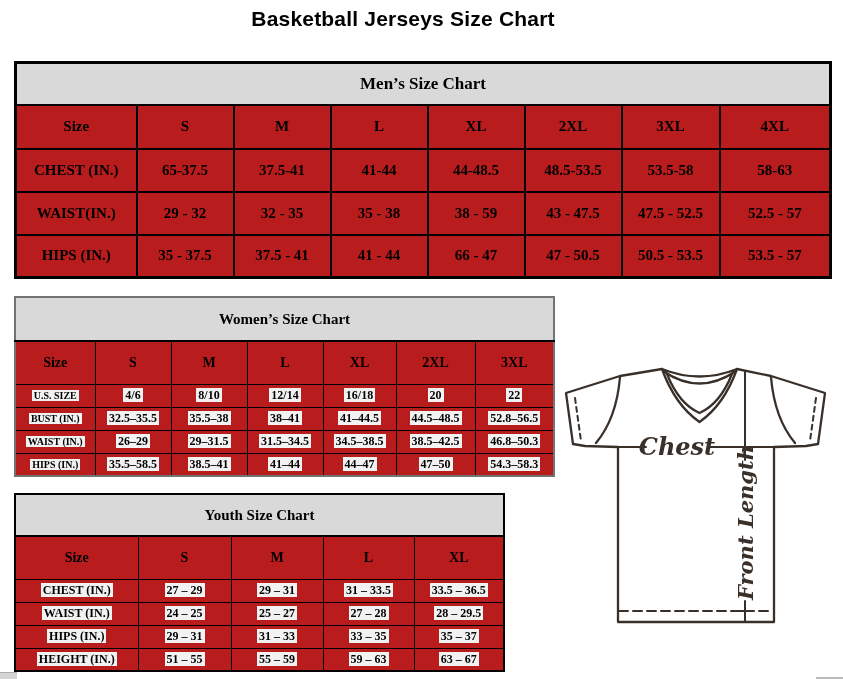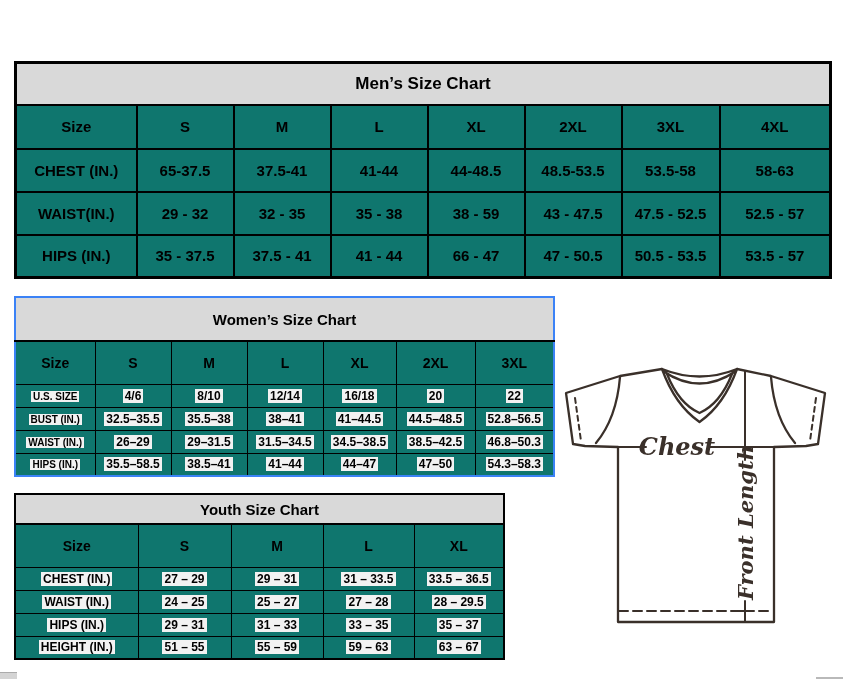--- a/index.html
+++ b/index.html
@@ -1,53 +1,54 @@
 <!DOCTYPE html>
 <html><head>
 <meta charset="utf-8">
 <style>
   html,body{margin:0;padding:0;background:#fff;}
   .page{position:relative;width:843px;height:679px;background:#fff;overflow:hidden;
         font-family:"Liberation Sans",sans-serif;color:#000;}
   .main-title{position:absolute;top:7px;left:403px;transform:translateX(-50%);
         white-space:nowrap;font-size:21px;font-weight:bold;letter-spacing:0.2px;}
-  .tbl{position:absolute;border-collapse:collapse;table-layout:fixed;background:#0f766e;}
+  .tbl{position:absolute;border-collapse:collapse;table-layout:fixed;background:#b91c1c;font-family:Liberation Serif, serif;}
   .tbl td{border-style:solid;border-color:#000;text-align:center;vertical-align:middle;
         font-weight:bold;padding:0;overflow:hidden;white-space:nowrap;}
   .band td{background:#d9d9d9;}
   
   .tbl-mens{left:14px;top:61px;width:815px;border:3px solid #000;}
   .tbl-mens td{border-width:2px;font-size:15px;}
   .tbl-mens .band td{font-size:17px;}
   .h-mband{height:42px}.h-mhead{height:44px}.h-mrow{height:43px}
   
-  .tbl-w{left:14px;top:296px;width:539px;border:2px solid #3b82f6;}
+  .tbl-w{left:14px;top:296px;width:539px;border:2px solid #737373;}
   .tbl-w td{border-width:1px;font-size:14px;}
   .tbl-w .band td{font-size:15px;border-bottom-width:2px;}
   .tbl-w tr.data td{font-size:12px;}
   .tbl-w tr.data td.lbl .hl{font-size:10px;}
   .h-wband{height:44px}.h-whead{height:43px}.h-wrow{height:23px}
   
   .tbl-y{left:14px;top:493px;width:489px;border:2px solid #000;}
   .tbl-y td{border-width:1px;font-size:14px;}
   .tbl-y .band td{font-size:15px;border-bottom-width:2px;}
   .tbl-y tr.data td{font-size:12px;}
-  .h-yband{height:30px}.h-yhead{height:43px}.h-yrow{height:23px}
+  .h-yband{height:42px}.h-yhead{height:43px}.h-yrow{height:23px}
   .hl{background:#f2f2f2;padding:0 2px;}
   
   .jersey{position:absolute;left:563px;top:363px;width:265px;height:262px;}
   
   .sb-left{position:absolute;left:0;top:672px;width:17px;height:7px;background:#d4d4d4;border-top:1px solid #ababab;}
   .sb-right{position:absolute;left:816px;top:677px;width:27px;height:2px;background:#b9b9b9;}
 </style>
 </head>
 <body>
 
 <div class="page">
 
+  <div class="main-title">Basketball Jerseys Size Chart</div>
 
   <table class="tbl tbl-mens">
     <colgroup>
       <col style="width:121px">
         <col style="width:97px">
         <col style="width:97px">
         <col style="width:97px">
       <col style="width:97px">
         <col style="width:97px">
         <col style="width:98px">

